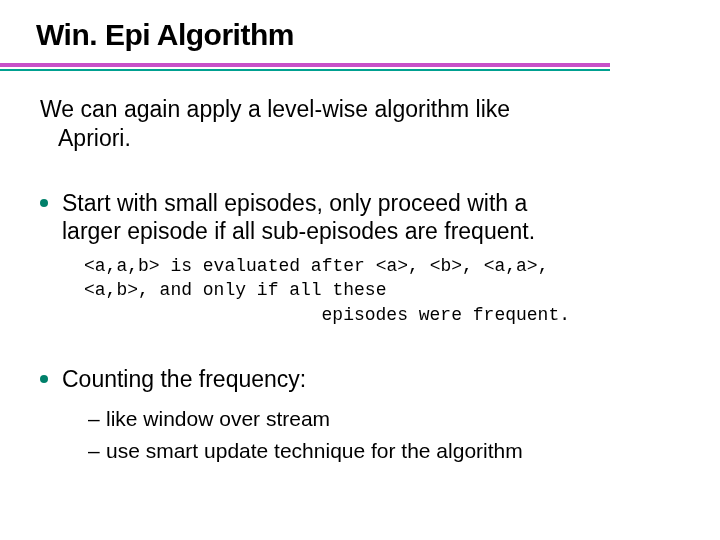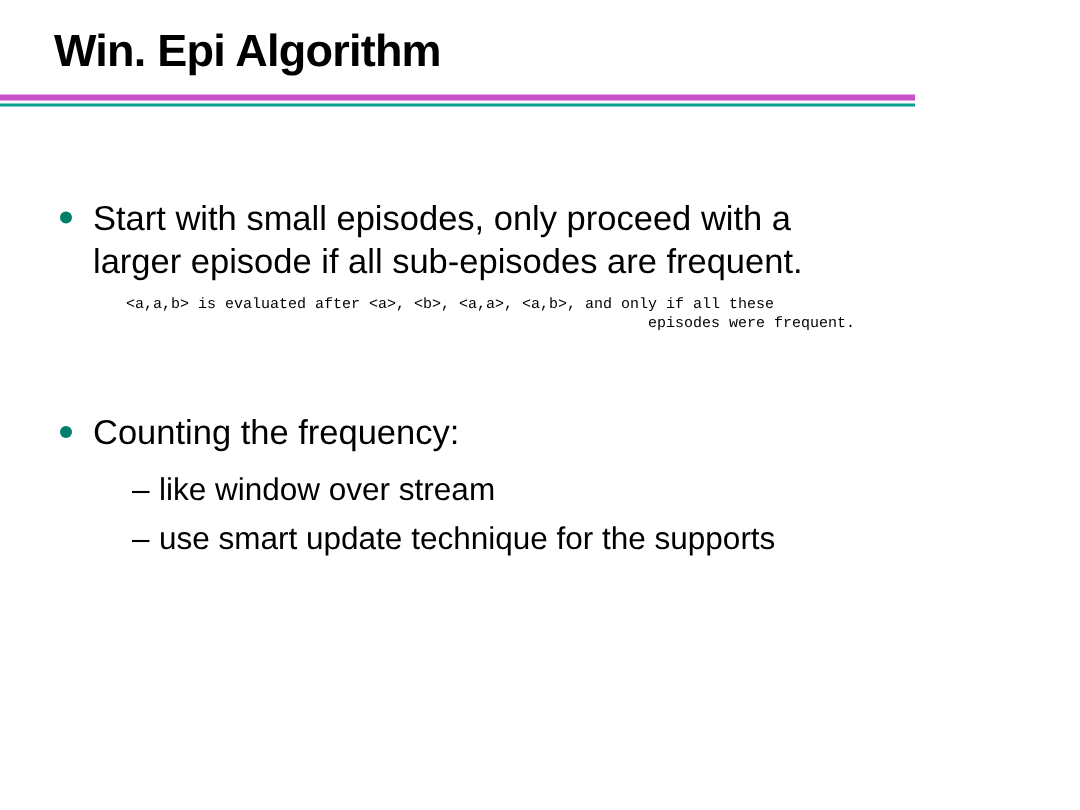--- a/index.html
+++ b/index.html
@@ -10,64 +10,68 @@
   .rule { margin-top: 12px; }
   .rule .bar1 { height: 4px; background: #c850c8; }
   .rule .bar2 { height: 2px; background: #00a090; margin-top: 2px; }
   .body { padding: 24px 40px 0 40px; font-size: 23px; line-height: 1.25; }
   .intro { margin-bottom: 28px; }
   .intro .indent { padding-left: 18px; display: block; }
   .bullets { list-style: none; }
   .bullets > li { position: relative; padding-left: 22px; margin-bottom: 10px; margin-top: 36px; }
   .bullets > li .dot { position: absolute; left: 0; top: 10px; width: 8px; height: 8px; border-radius: 50%; background: #00806a; }
   .bullets > li .li-text { }
-  .sub-mono { font-family: "Courier New", Courier, monospace; font-size: 10px; line-height: 1.35; padding: 8px 0 0 22px; color: #000; }
+  .sub-mono { font-family: "Courier New", Courier, monospace; font-size: 18px; line-height: 1.35; padding: 8px 0 0 22px; color: #000; }
   .sub-mono .l2 { padding-left: 26px; display: block; text-align: right; }
   .sublist { list-style: none; padding: 6px 0 0 26px; font-size: 21px; }
   .sublist li { position: relative; padding-left: 18px; margin: 6px 0; }
   .sublist li .dash { position: absolute; left: 0; top: 0; }
 </style>
 </head>
 <body>
 
 <div class="slide">
 
   <div class="title-block">
     <div class="title">Win. Epi Algorithm</div>
   </div>
   <div class="rule">
     <div class="bar1"></div>
     <div class="bar2"></div>
   </div>
 
   <div class="body">
 
+    <div class="intro">
+      <span>We can again apply a level-wise algorithm like</span><br>
+      <span class="indent">Apriori.</span>
+    </div>
 
     <ul class="bullets">
 
       <li>
         <span class="dot"></span>
         <span class="li-text">Start with small episodes, only proceed with a larger episode if all sub-episodes are frequent.</span>
         <div class="sub-mono">
           <span>&lt;a,a,b&gt; is evaluated after &lt;a&gt;, &lt;b&gt;, &lt;a,a&gt;, &lt;a,b&gt;, and only if all these</span>
           <span class="l2">episodes were frequent.</span>
         </div>
       </li>
 
-      <li style="margin-top:50px">
+      <li style="margin-top:38px">
         <span class="dot"></span>
         <span class="li-text">Counting the frequency:</span>
         <ul class="sublist">
           <li>
             <span class="dash">–</span>
             <span>like window over stream</span>
           </li>
           <li>
             <span class="dash">–</span>
-            <span>use smart update technique for the supports</span>
+            <span>use smart update technique for the algorithm</span>
           </li>
         </ul>
       </li>
 
     </ul>
 
   </div>
 </div>
 
 </body></html>

